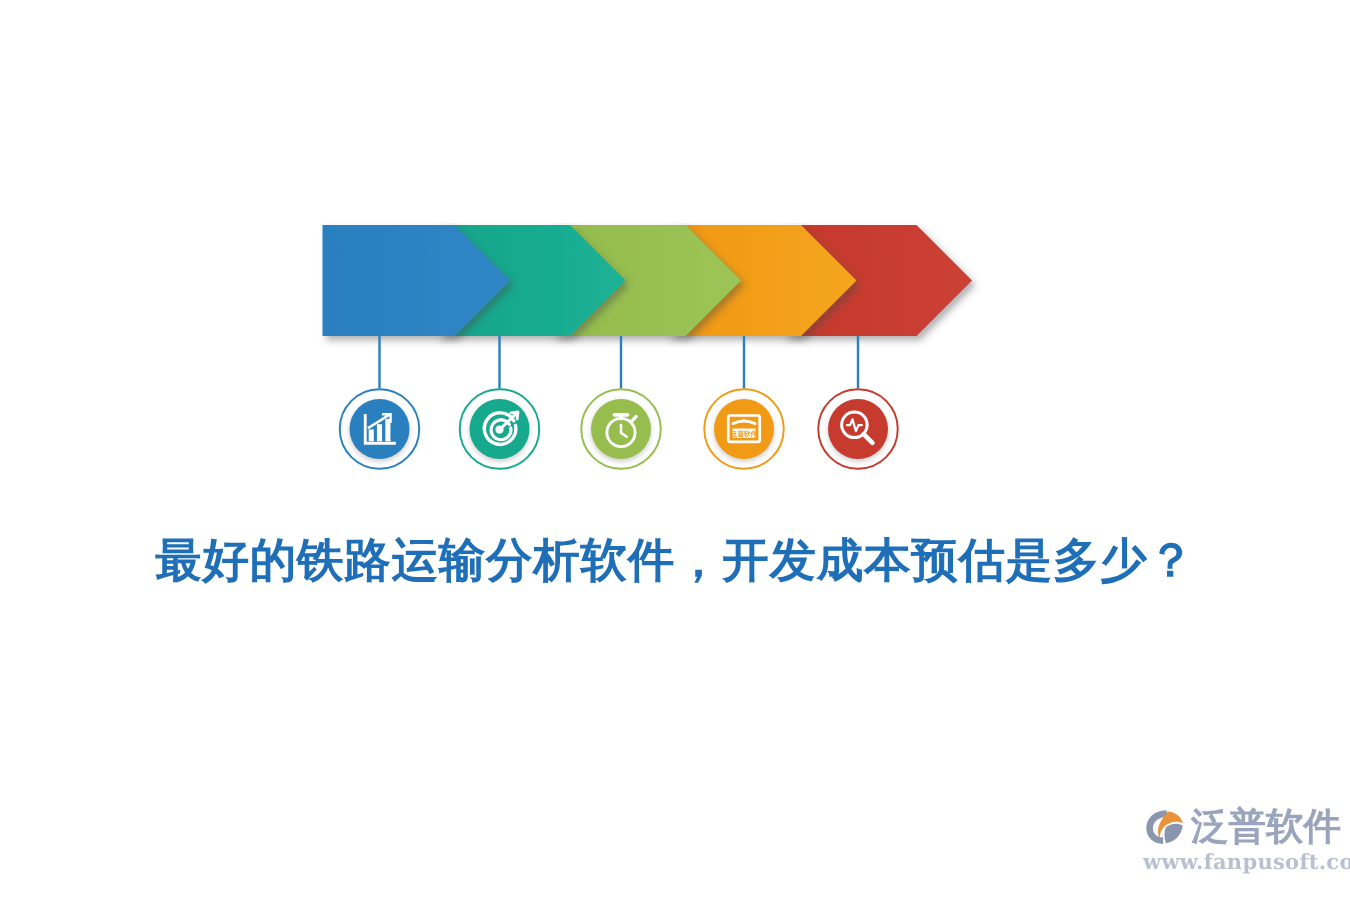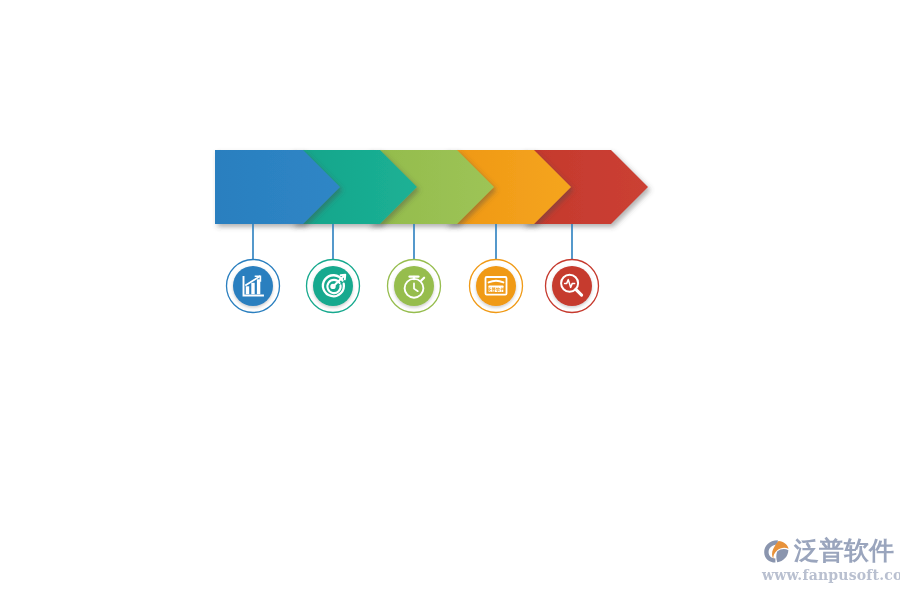--- a/index.html
+++ b/index.html
@@ -201,20 +201,21 @@
       <circle cx="572" cy="286" r="24" fill="#ffffff"></circle>
       <circle filter="url(#circshadow)" cx="572" cy="286" r="20" fill="#c63a2e"></circle>
       <g fill="none" stroke="#ffffff">
         <circle cx="569.6" cy="283.2" r="8.5" stroke-width="2.0"></circle>
         <path d="M 575.8 289.4 L 581.6 295.2" stroke-width="3.1" stroke-linecap="round"></path>
         <path d="M 564.6 283.4 L 566.7 283.4 L 568.3 279.6 L 570.6 287.4 L 572.3 283.4 L 574.6 283.4" stroke-width="1.5" stroke-linejoin="round" stroke-linecap="round"></path>
       </g>
     </g>
   </svg>
 
+  <div id="headline">最好的铁路运输分析软件，开发成本预估是多少？</div>
 
   <div id="logo">
     <div id="logo-row">
       <svg id="logo-mark" viewBox="0 0 30 30">
         <path d="M 15.8 4.2 C 7.0 4.2 2.2 10.0 2.2 16.2 C 2.2 22.2 7.0 26.6 13.4 26.6
                  L 13.4 22.4 C 9.4 22.4 6.6 19.8 6.6 16.2 C 6.6 12.4 9.8 8.6 15.8 8.6 Z" fill="#8a95ae"></path>
         <path d="M 16.6 5.0 C 21.6 5.2 25.6 8.6 26.6 12.8 C 22.8 11.0 18.4 11.6 15.0 14.4
                  C 12.2 16.8 11.0 20.0 11.4 23.0 C 9.6 20.2 9.6 16.4 11.2 13.0
                  C 12.5 10.2 14.4 7.2 16.6 5.0 Z" fill="#e8923a"></path>
         <path d="M 15.2 15.6 C 18.4 12.8 22.8 12.4 26.4 14.2 C 26.0 20.6 21.2 25.4 15.2 26.2

